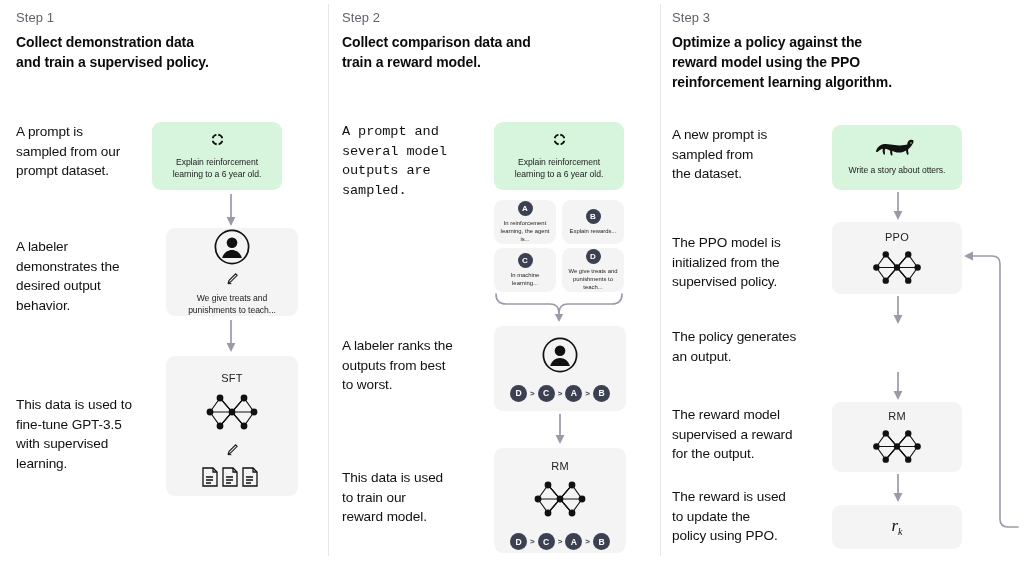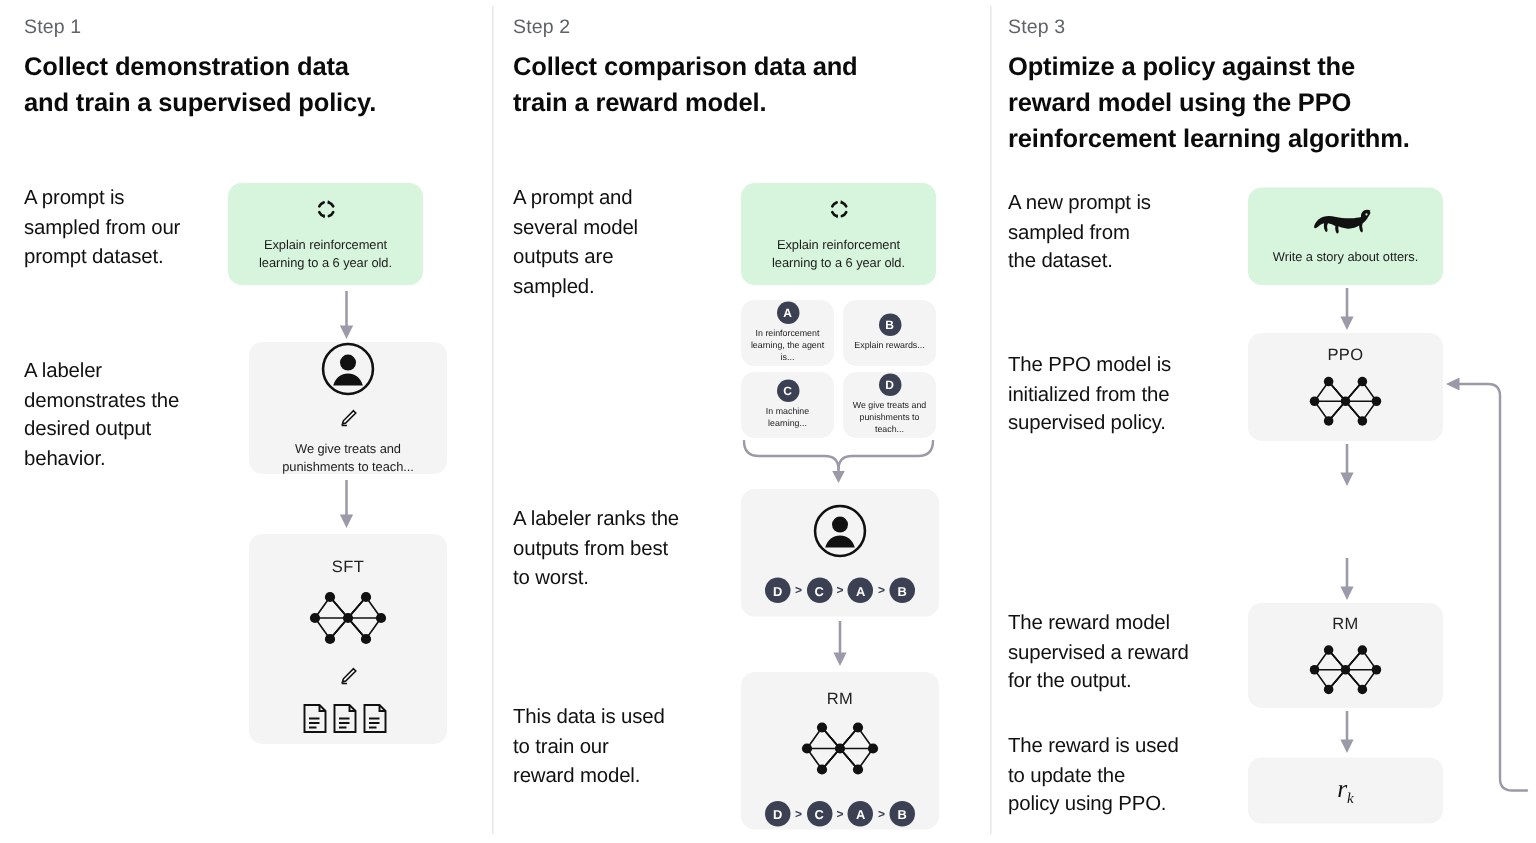--- a/index.html
+++ b/index.html
@@ -22,21 +22,21 @@
     background: #e6e6e6;
   }
   .div1 { left: 328px; }
   .div2 { left: 660px; }
 
   .step-label {
     font-size: 13px; color: #5f6368; letter-spacing: .1px;
     margin-bottom: 8px;
   }
   .step-title {
-    font-size: 17px; font-weight: 700; line-height: 1.42;
+    font-size: 14px; font-weight: 700; line-height: 1.42;
     color: #0b0b0b; letter-spacing: -.1px;
     white-space: pre-line;
   }
 
   .body-text {
     position: absolute; font-size: 13.6px; line-height: 1.45;
     color: #111111; white-space: pre-line; letter-spacing: -.1px;
   }
 
   
@@ -81,20 +81,24 @@
     <div class="step-title">Collect demonstration data
 and train a supervised policy.</div>
 
     <div class="body-text" style="left:16px; top:122px; width:150px;">A prompt is
 sampled from our
 prompt dataset.</div>
     <div class="body-text" style="left:16px; top:237px; width:160px;">A labeler
 demonstrates the
 desired output
 behavior.</div>
+    <div class="body-text" style="left:16px; top:395px; width:160px;">This data is used to
+fine-tune GPT-3.5
+with supervised
+learning.</div>
 
     <div class="card green" style="left:152px; top:122px; width:130px; height:68px;">
       <span style="margin-bottom:5px;">
         <svg width="17" height="17" viewBox="0 0 24 24">
           <g fill="none" stroke="#111" stroke-width="2.6" stroke-linecap="round">
             <path d="M5.5 9.2a7 7 0 0 1 4-3.6"></path>
             <path d="M18.5 9.2a7 7 0 0 0-4-3.6"></path>
             <path d="M18.5 14.8a7 7 0 0 1-4 3.6"></path>
             <path d="M5.5 14.8a7 7 0 0 0 4 3.6"></path>
           </g>
@@ -180,21 +184,21 @@
         </svg>
       </span>
     </div>
   </div>
 
   <div class="column col2">
     <div class="step-label">Step 2</div>
     <div class="step-title">Collect comparison data and
 train a reward model.</div>
 
-    <div class="body-text" style="left:12px; top:122px; width:150px;">A prompt and
+    <div class="body-text" style="left:12px; top:122px; width:150px;font-family:Liberation Mono, monospace;">A prompt and
 several model
 outputs are
 sampled.</div>
     <div class="body-text" style="left:12px; top:336px; width:165px;">A labeler ranks the
 outputs from best
 to worst.</div>
     <div class="body-text" style="left:12px; top:468px; width:160px;">This data is used
 to train our
 reward model.</div>
 
@@ -308,20 +312,22 @@
     <div class="step-title">Optimize a policy against the
 reward model using the PPO
 reinforcement learning algorithm.</div>
 
     <div class="body-text" style="left:12px; top:125px; width:160px;">A new prompt is
 sampled from
 the dataset.</div>
     <div class="body-text" style="left:12px; top:233px; width:165px;">The PPO model is
 initialized from the
 supervised policy.</div>
+    <div class="body-text" style="left:12px; top:327px; width:170px;">The policy generates
+an output.</div>
     <div class="body-text" style="left:12px; top:405px; width:165px;">The reward model
 supervised a reward
 for the output.</div>
     <div class="body-text" style="left:12px; top:487px; width:165px;">The reward is used
 to update the
 policy using PPO.</div>
 
     <div class="card green" style="left:172px; top:125px; width:130px; height:65px;">
       <span style="margin-bottom:4px;">
         <svg width="44" height="19" viewBox="0 0 56 24">

